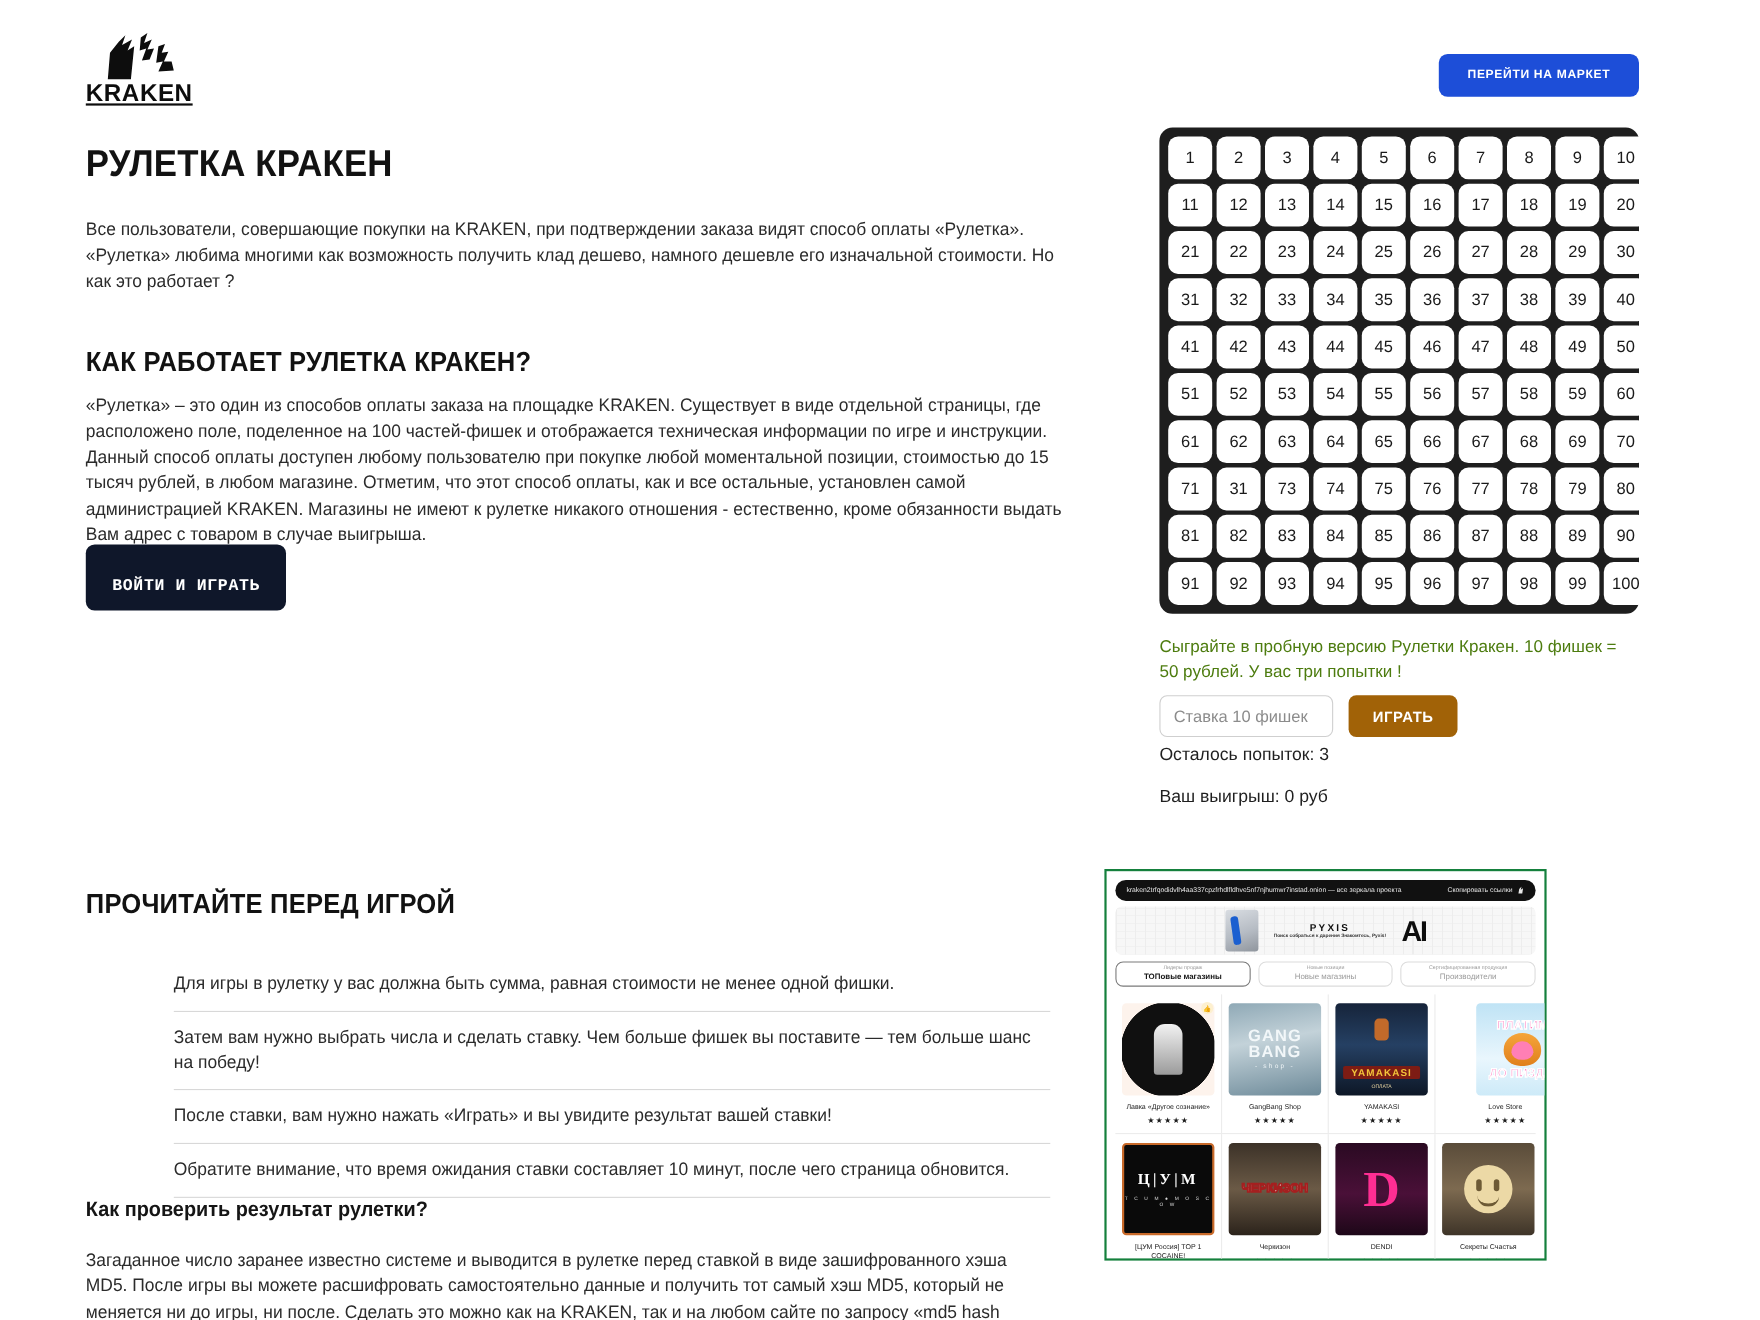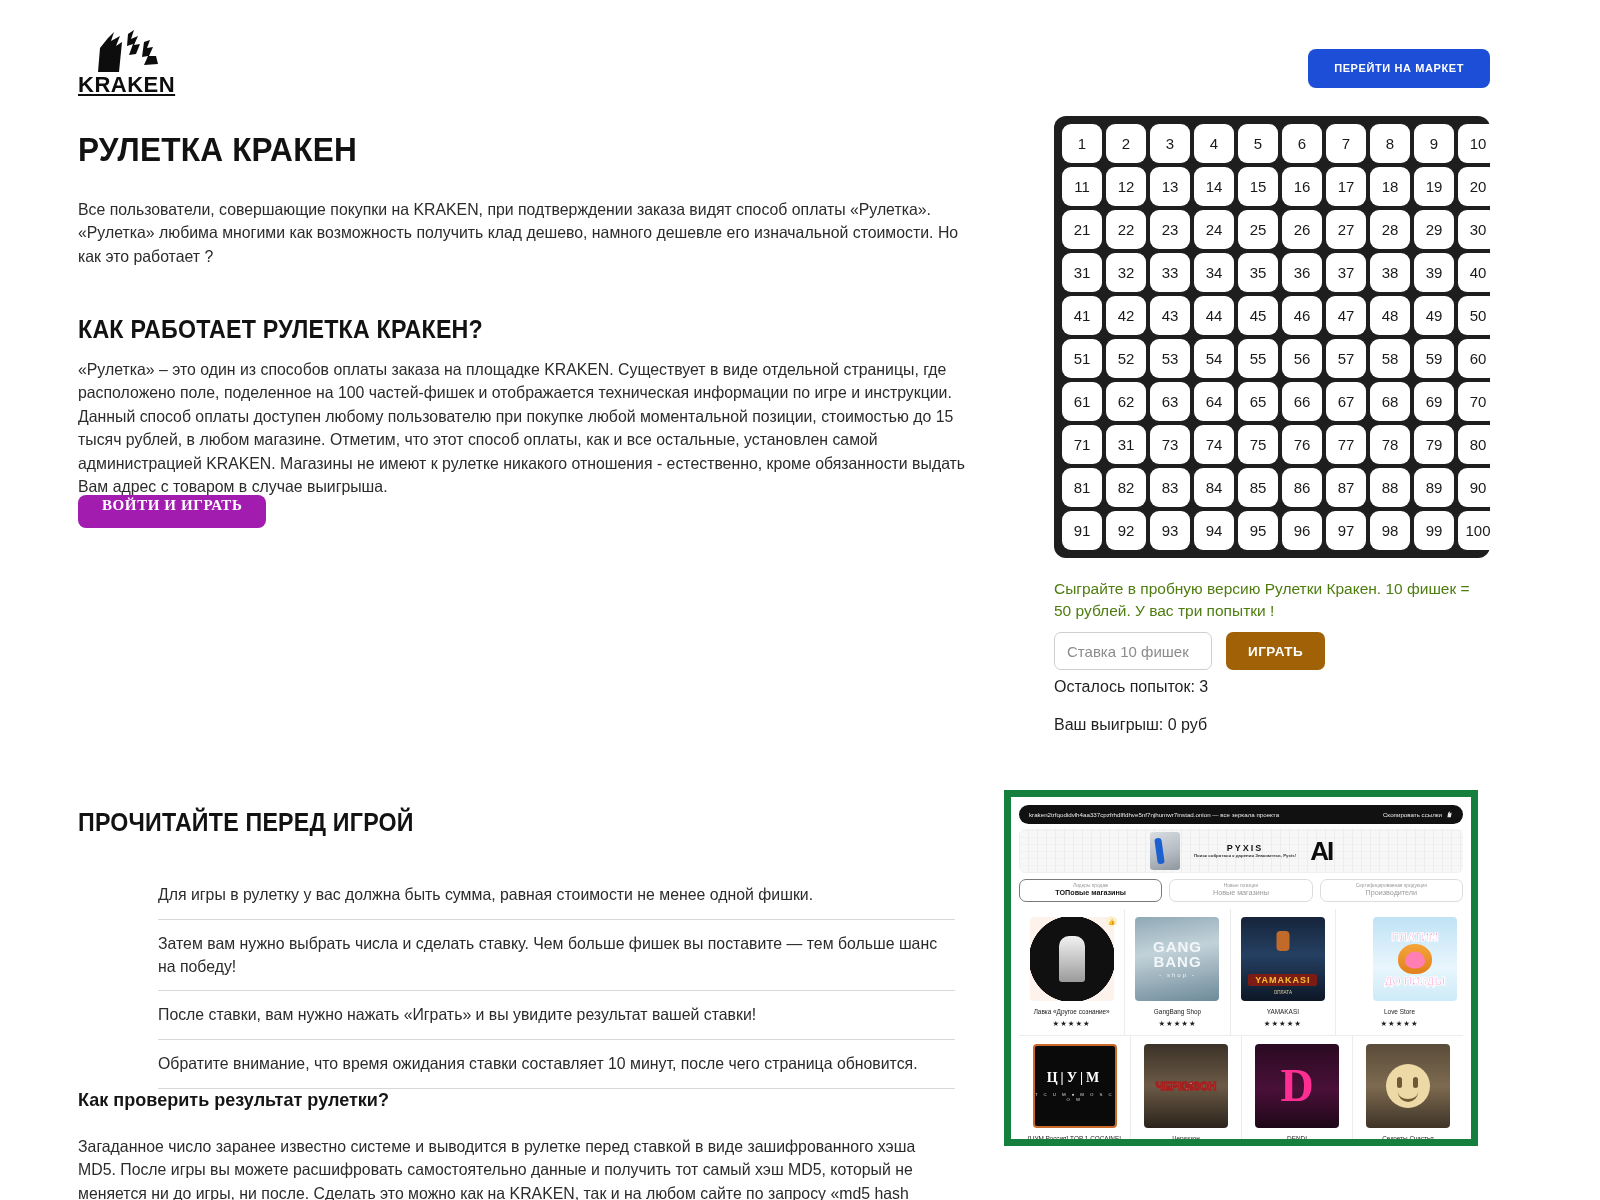--- a/index.html
+++ b/index.html
@@ -59,24 +59,24 @@
     margin: 0;
     font-size: 16.5px; line-height: 1.42; color: #2b2b2b;
     font-family: "Liberation Sans Narrow", "Liberation Sans", sans-serif;
     transform: scaleX(0.96); transform-origin: left center;
   }
   .intro { position: absolute; left: 0; top: 68px; width: 945px; }
   .howto-head { position: absolute; left: 0; top: 185px; }
   .howto-body { position: absolute; left: 0; top: 228px; width: 935px; }
   .play-btn {
     position: absolute; left: 0; top: 365px;
-    background: #a21caf; color: #fff; border: none; border-radius: 8px;
-    padding: 2px 24px 14px 24px;
+    background: #0f172a; color: #fff; border: none; border-radius: 8px;
+    padding: 29px 24px 14px 24px;
     font-size: 15px; font-weight: 700; letter-spacing: 0.6px;
-    font-family: Liberation Serif, serif; cursor: pointer;
+    font-family: Liberation Mono, monospace; cursor: pointer;
   }
 
   
   .read-sec { position: absolute; left: 78px; top: 808px; width: 910px; }
   .rules-list { margin: 42px 0 0 80px; width: 830px; }
   .rule-item {
     padding: 12px 0 13px 0;
     border-bottom: 1px solid #d8d8d8;
     font-size: 16.5px; line-height: 1.38; color: #2b2b2b;
     font-family: "Liberation Sans Narrow", "Liberation Sans", sans-serif;
@@ -126,23 +126,23 @@
     height: 38px; padding: 12px 22px;
     font-size: 13.5px; font-weight: 700; letter-spacing: 0.5px;
     font-family: "Liberation Sans", sans-serif; cursor: pointer;
   }
   .attempts { position: absolute; left: 1054px; top: 678px; font-size: 16px; color: #1f1f1f; font-family: "Liberation Sans", sans-serif; }
   .winnings { position: absolute; left: 1054px; top: 716px; font-size: 16px; color: #1f1f1f; font-family: "Liberation Sans", sans-serif; }
 
   
   .preview {
     position: absolute; left: 1004px; top: 790px;
-    width: 474px; height: 356px;
+    width: 402px; height: 356px;
     background: #ffffff;
-    border: 7px solid #15803d;
+    border: 2px solid #15803d;
     overflow: hidden;
   }
   .pv-topbar {
     margin: 8px 8px 0 8px; height: 19px;
     background: #111; border-radius: 10px;
     display: flex; align-items: center; justify-content: space-between;
     padding: 0 10px;
   }
   .pv-url { font-size: 6.2px; color: #e8e8e8; font-family: "Liberation Sans", sans-serif; white-space: nowrap; }
   .pv-copy { font-size: 6.2px; color: #e8e8e8; font-family: "Liberation Sans", sans-serif; display: flex; align-items: center; gap: 4px; }

